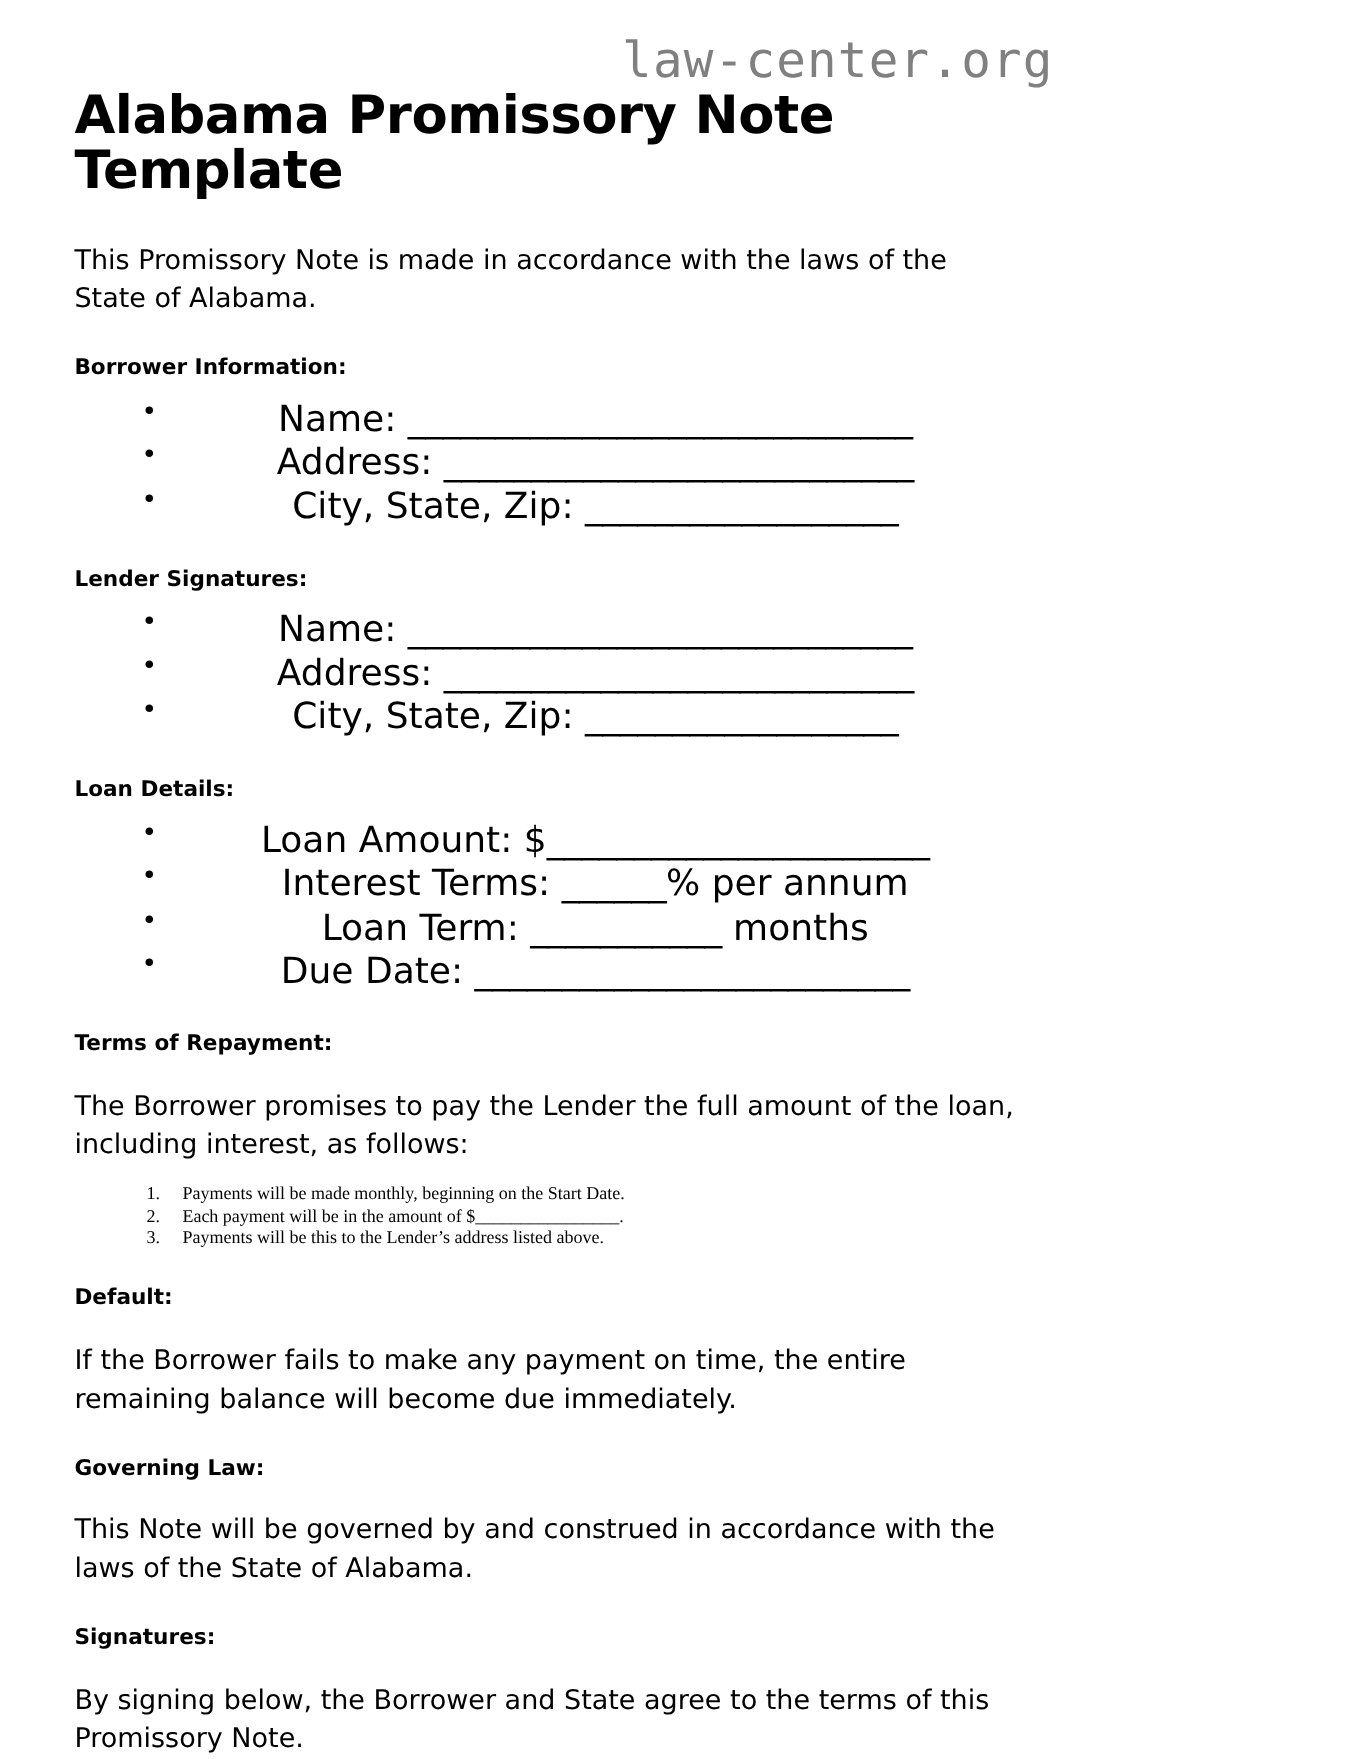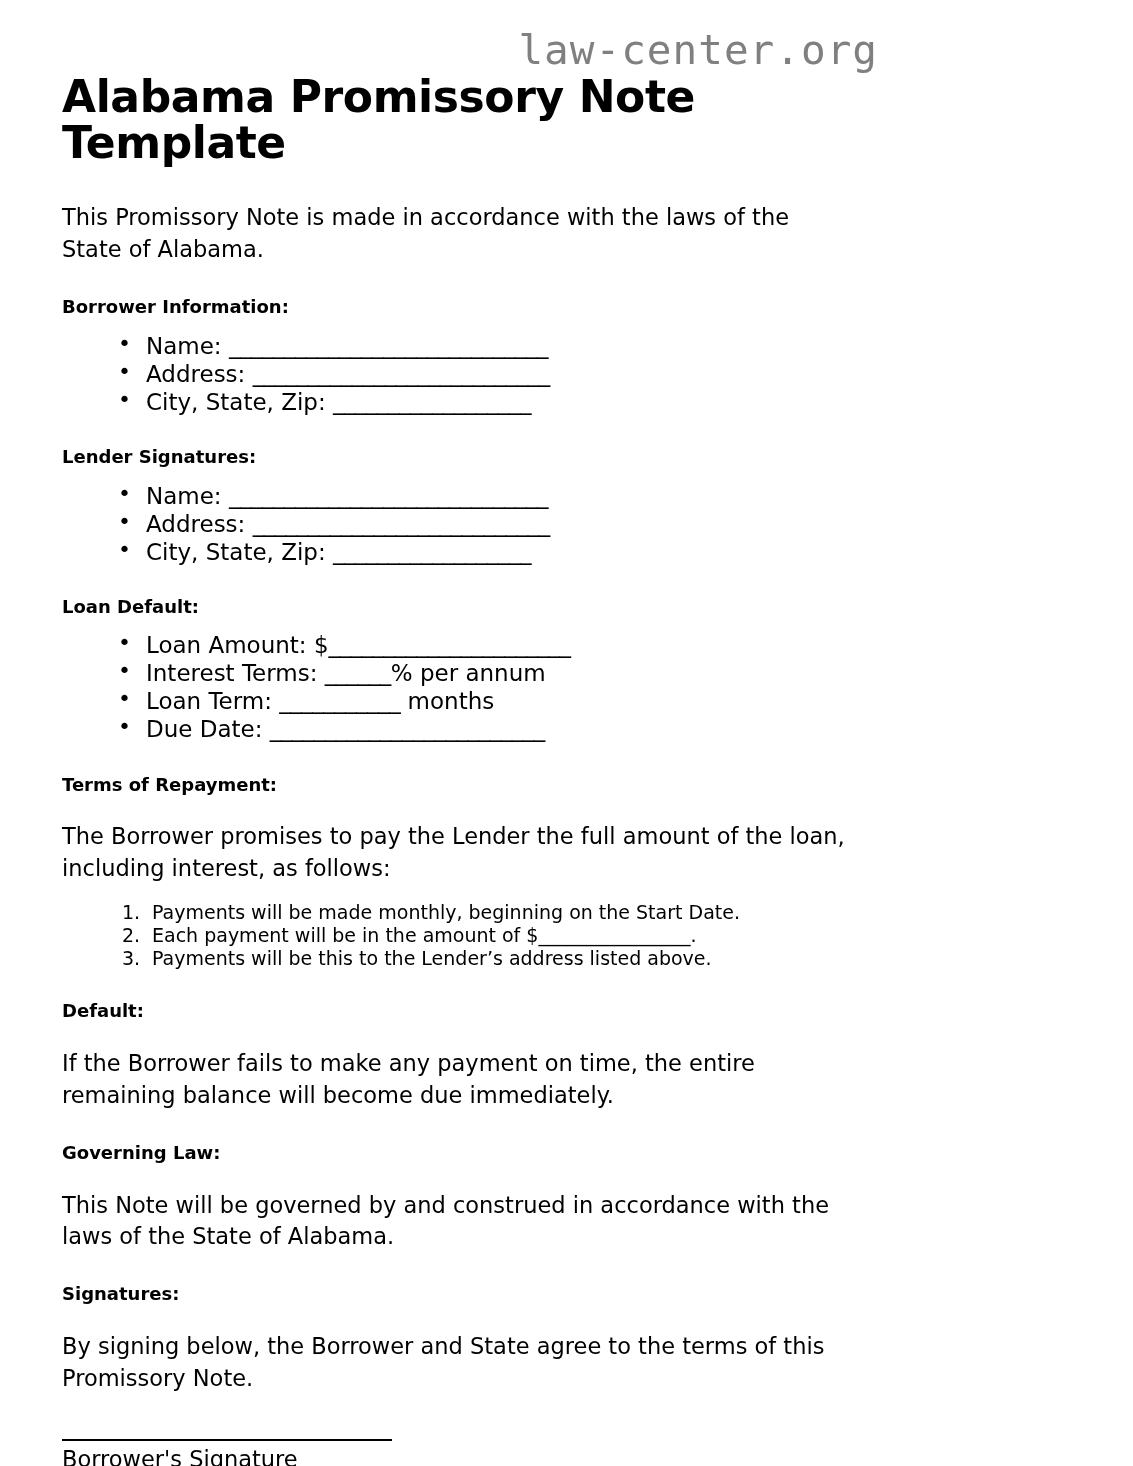--- a/index.html
+++ b/index.html
@@ -69,47 +69,49 @@
   }
 
   
   ul.field-list {
     margin: 0;
     padding: 14px 0 0 52px;
     list-style: none;
   }
   ul.field-list > li {
     position: relative;
-    font-size: 23px;
+    font-size: 30px;
     line-height: 1.22;
     padding-left: 32px;
     white-space: nowrap;
+    text-align: center;
   }
   ul.field-list > li::before {
     content: "\2022";
     position: absolute;
     left: 4px;
     top: -1px;
     font-size: 22px;
   }
 
   
   ol.terms-list {
     margin: 0;
     padding: 16px 0 0 60px;
     list-style: none;
     counter-reset: termno;
   }
   ol.terms-list > li {
     position: relative;
-    font-size: 19px;
+    font-size: 15px;
     line-height: 1.22;
     padding-left: 30px;
     white-space: nowrap;
     counter-increment: termno;
+    font-family: Liberation Serif, serif;
   }
   ol.terms-list > li::before {
     content: counter(termno) ".";
     position: absolute;
     left: 0;
     top: 0;
   }
 
   
   .sig-block {
@@ -154,21 +156,21 @@
     <li><span>City, State, Zip:</span> <span class="blank">__________________</span></li>
   </ul>
 
   <h2 class="section-heading">Lender Signatures:</h2>
   <ul class="field-list">
     <li><span>Name:</span> <span class="blank">_____________________________</span></li>
     <li><span>Address:</span> <span class="blank">___________________________</span></li>
     <li><span>City, State, Zip:</span> <span class="blank">__________________</span></li>
   </ul>
 
-  <h2 class="section-heading">Loan Default:</h2>
+  <h2 class="section-heading">Loan Details:</h2>
   <ul class="field-list">
     <li><span>Loan Amount: $</span><span class="blank">______________________</span><span></span></li>
     <li><span>Interest Terms:</span> <span class="blank">______</span><span>% per annum</span></li>
     <li><span>Loan Term:</span> <span class="blank">___________</span><span> months</span></li>
     <li><span>Due Date:</span> <span class="blank">_________________________</span><span></span></li>
   </ul>
 
   <h2 class="section-heading">Terms of Repayment:</h2>
   <p class="body-text">The Borrower promises to pay the Lender the full amount of the loan, including interest, as follows:</p>
   <ol class="terms-list">

